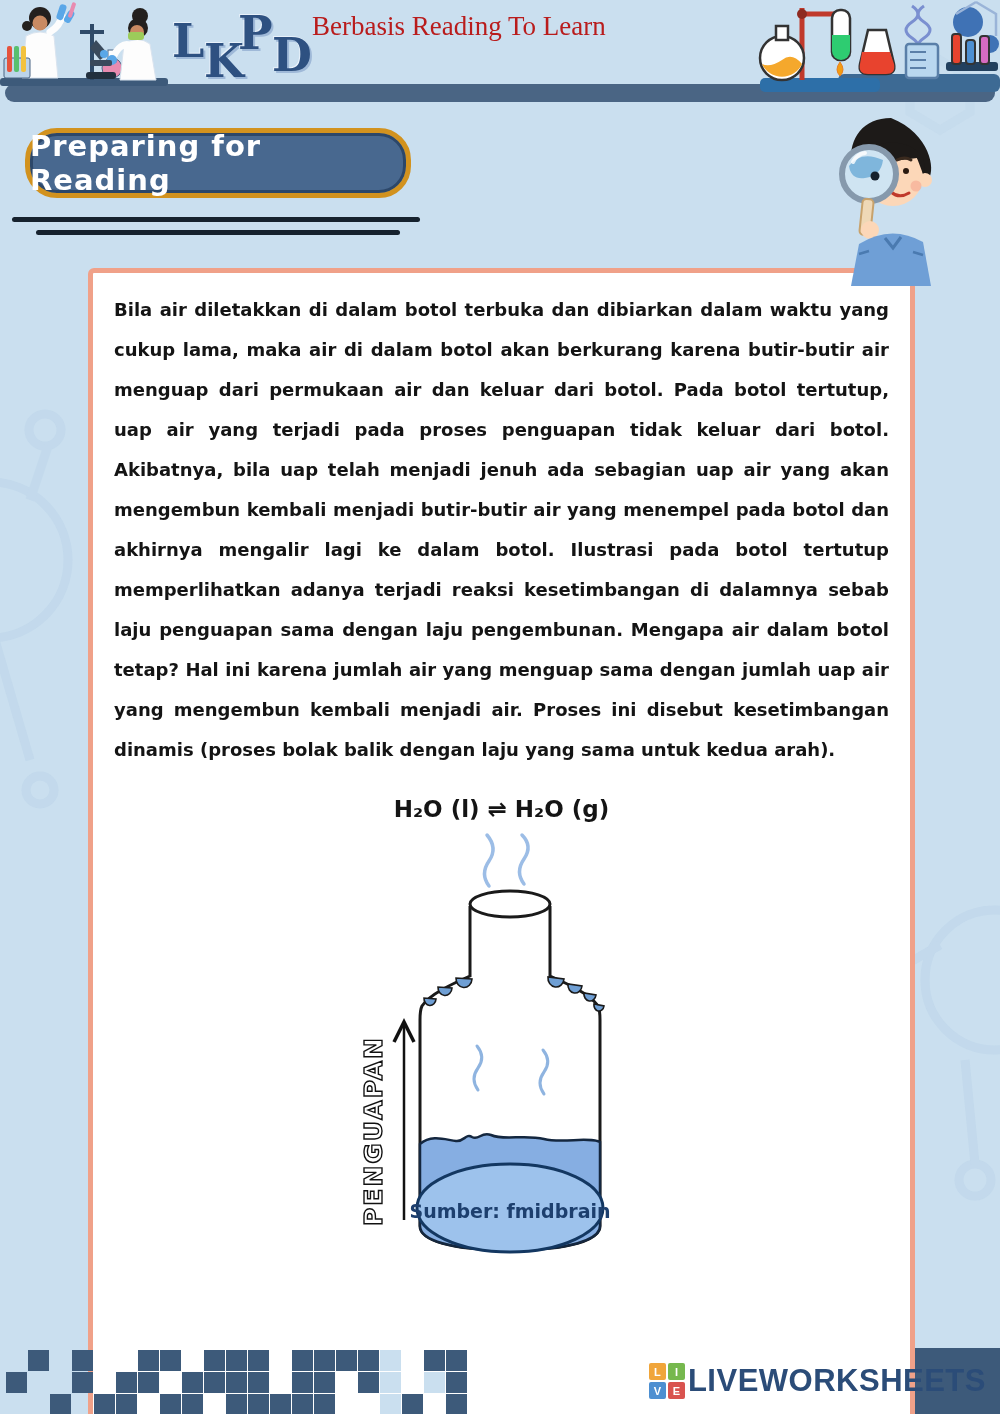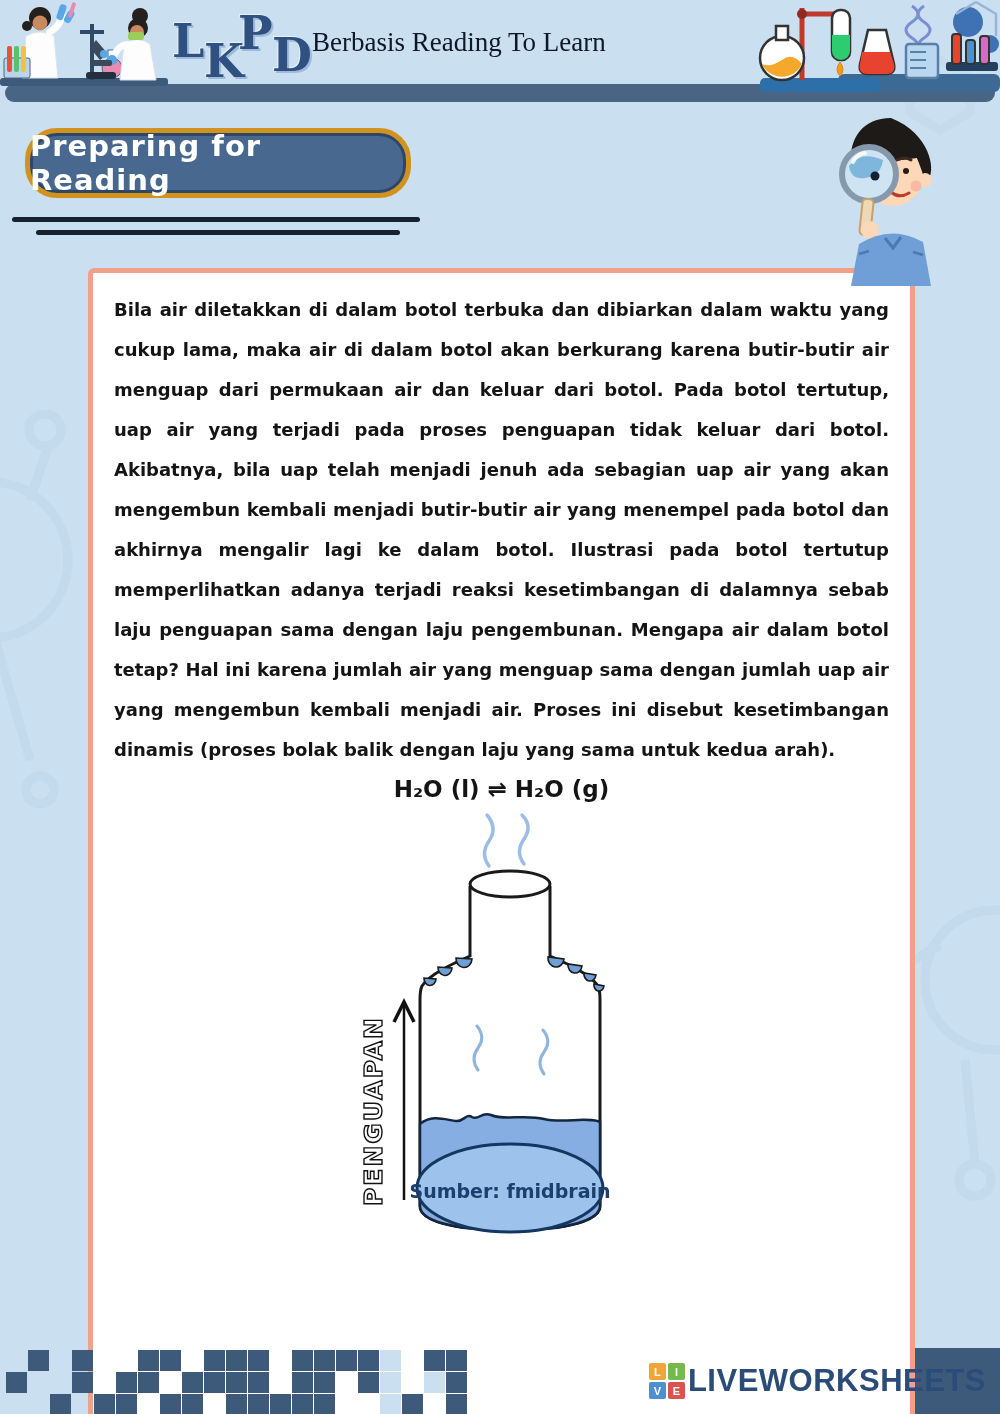--- a/index.html
+++ b/index.html
@@ -25,21 +25,21 @@
   .lkpd .l0{left:0;top:12px;}
   .lkpd .l1{left:32px;top:32px;}
   .lkpd .l2{left:66px;top:4px;}
   .lkpd .l3{left:100px;top:26px;}
   .title-block{position:absolute;left:312px;top:8px;width:440px;}
   .main-title{
     font-family:"Liberation Sans",sans-serif;font-weight:800;
     font-size:33px;letter-spacing:.5px;color:#111;white-space:nowrap;
   }
   .sub-title{
-    font-family:"Liberation Serif",serif;font-size:27px;color:#0f172a;margin-top:19px;
+    font-family:"Liberation Serif",serif;font-size:27px;color:#b91c1c;margin-top:3px;
     white-space:nowrap;
   }
   
   .badge{
     position:absolute;left:25px;top:128px;width:386px;height:70px;z-index:2;
     box-sizing:border-box;background:#48688f;
     border:5px solid #d2921e;border-radius:32px;
     box-shadow:inset 0 0 0 3px rgba(22,44,74,.55);
     display:flex;align-items:center;justify-content:center;
     color:#fff;font-size:29px;font-weight:bold;letter-spacing:1px;
@@ -54,21 +54,21 @@
     position:absolute;left:88px;top:268px;width:827px;height:1184px;z-index:3;
     box-sizing:border-box;background:#fff;
     border:5px solid #f0a189;border-radius:6px;
   }
   .card p{
     margin:17px 21px 0 21px;
     font-size:18px;font-weight:bold;line-height:40px;color:#141414;
     text-align:justify;
   }
   .equation{
-    margin-top:6px;text-align:center;
+    margin-top:26px;text-align:center;
     font-size:23px;font-weight:bold;color:#141414;
   }
   .bottle-wrap{position:relative;width:300px;margin:6px auto 0;}
   
   .footer-bar{
     position:absolute;left:336px;top:1348px;width:664px;height:66px;
     background:#3d5a7a;z-index:2;
   }
   .mosaic{position:absolute;left:0;top:1348px;width:480px;height:66px;z-index:3;}
   .mosaic div{position:absolute;width:21px;height:21px;}

